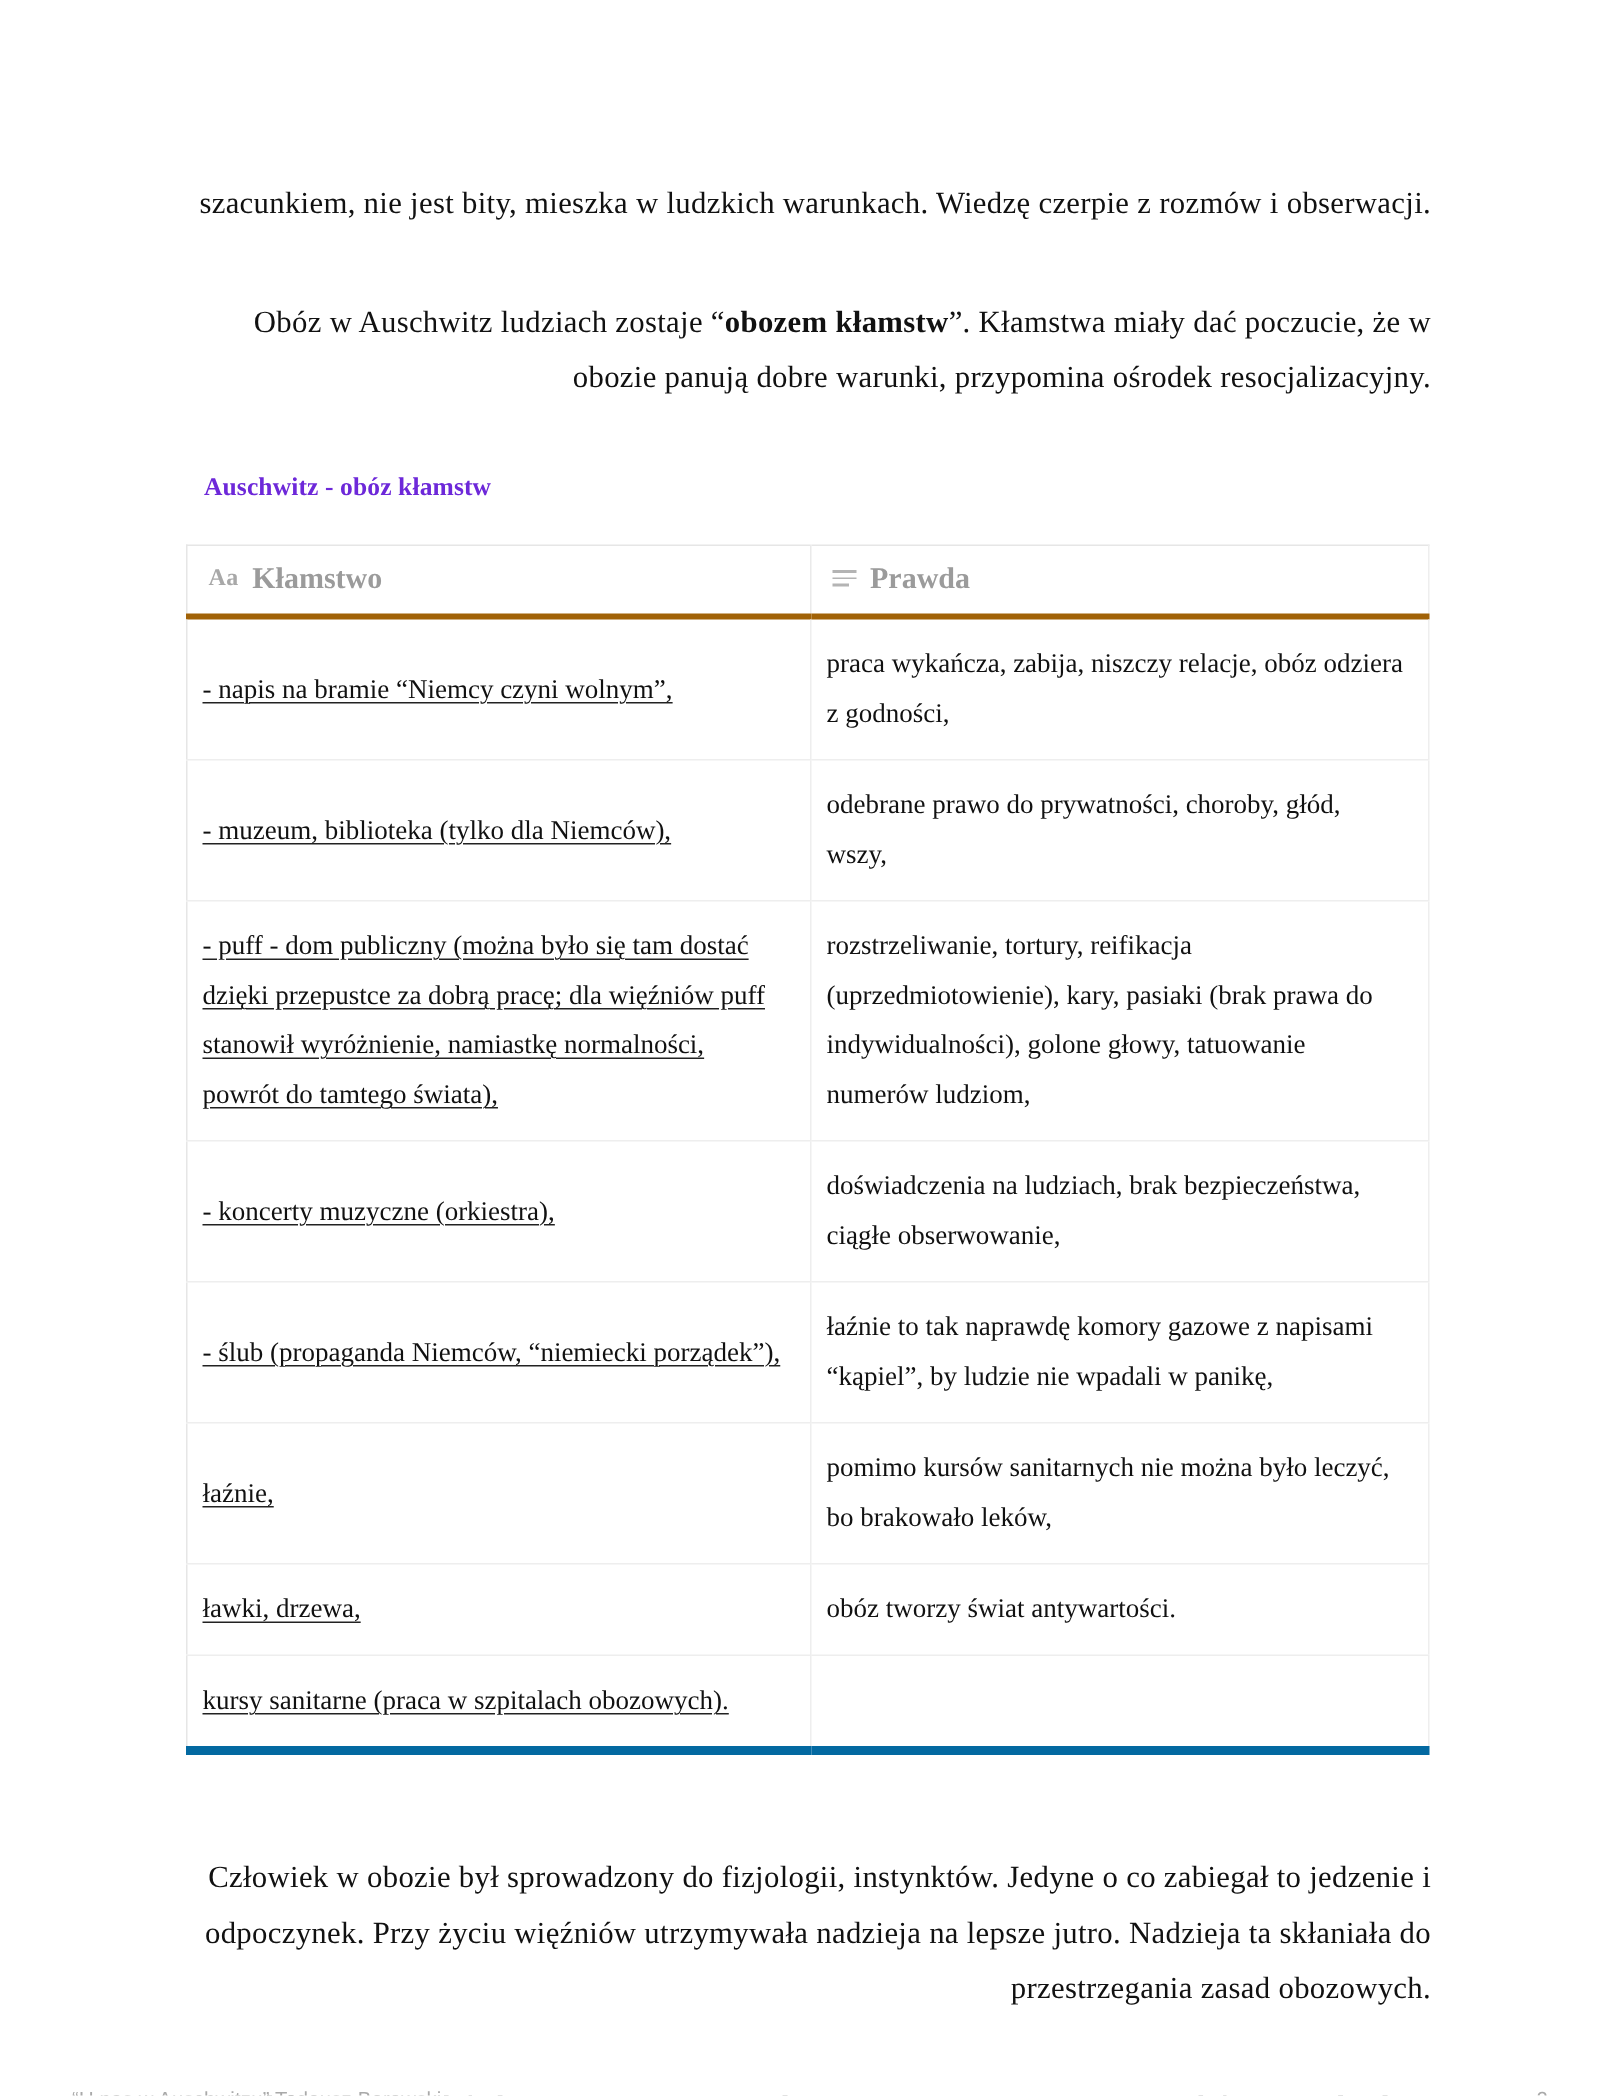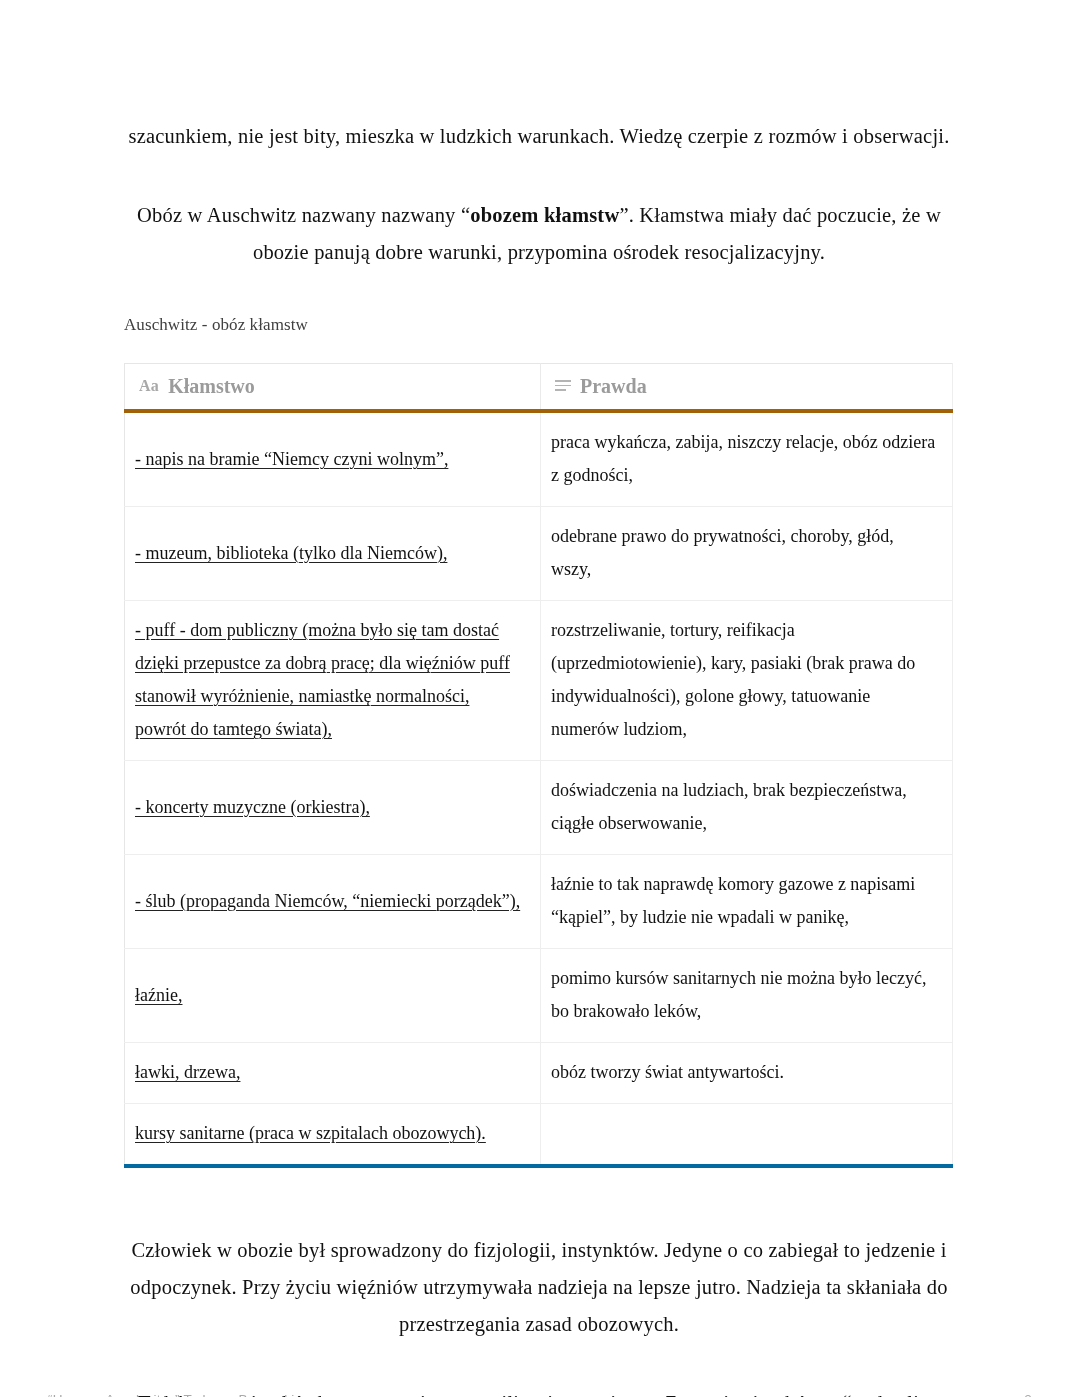--- a/index.html
+++ b/index.html
@@ -30,34 +30,34 @@
     position: absolute;
     left: 124px;
     top: 118px;
     width: 830px;
   }
 
   p.para {
     font-size: 20.5px;
     line-height: 37px;
     margin: 0 0 42px 0;
-    text-align: center;
+    text-align: right;
     letter-spacing: 0.01em;
     color: #111111;
   }
   p.para:last-child { margin-bottom: 0; }
 
   .para b { font-weight: bold; }
 
   h3.table-title {
     font-size: 17px;
-    font-weight: normal;
+    font-weight: bold;
     line-height: 24px;
-    margin: 0 0 26px 0;
-    color: #404040;
+    margin: 0 0 26px 12px;
+    color: #6d28d9;
     letter-spacing: 0.005em;
   }
 
   
   table.db-table {
     border-collapse: collapse;
     width: 828px;
     table-layout: fixed;
     border-top: 1px solid #e6e6e6;
     border-left: 1px solid #e6e6e6;
@@ -118,21 +118,21 @@
   table.db-table td {
     border-bottom: 1px solid #eeeeee;
     border-right: 1px solid #eeeeee;
     padding: 13px 16px 14px 10px;
     vertical-align: middle;
     font-size: 18px;
     line-height: 33px;
     color: #111111;
   }
   table.db-table td:last-child { border-right: none; }
-  table.db-table tr:last-child td { border-bottom: 4px solid #0369a1; }
+  table.db-table tr:last-child td { border-bottom: 6px solid #0369a1; }
 
   td.lie {
     padding-left: 10px;
   }
   td.lie span.u {
     text-decoration: underline;
     text-decoration-thickness: 1px;
     text-underline-offset: 2.5px;
     text-decoration-color: #222222;
   }
@@ -163,21 +163,21 @@
 </style>
 </head>
 <body>
 
 <div class="page">
 
   <div class="content">
 
     <p class="para">szacunkiem, nie jest bity, mieszka w ludzkich warunkach. Wiedzę czerpie z rozmów i obserwacji.</p>
 
-    <p class="para"><span>Obóz w Auschwitz nazwany nazwany “</span><b>obozem kłamstw</b><span>”. Kłamstwa miały dać poczucie, że w obozie panują dobre warunki, przypomina ośrodek resocjalizacyjny.</span></p>
+    <p class="para"><span>Obóz w Auschwitz ludziach zostaje “</span><b>obozem kłamstw</b><span>”. Kłamstwa miały dać poczucie, że w obozie panują dobre warunki, przypomina ośrodek resocjalizacyjny.</span></p>
 
     <h3 class="table-title">Auschwitz - obóz kłamstw</h3>
 
     <table class="db-table">
       <colgroup>
           <col class="c1">
           <col class="c2">
         </colgroup>
       <thead>
         <tr>

